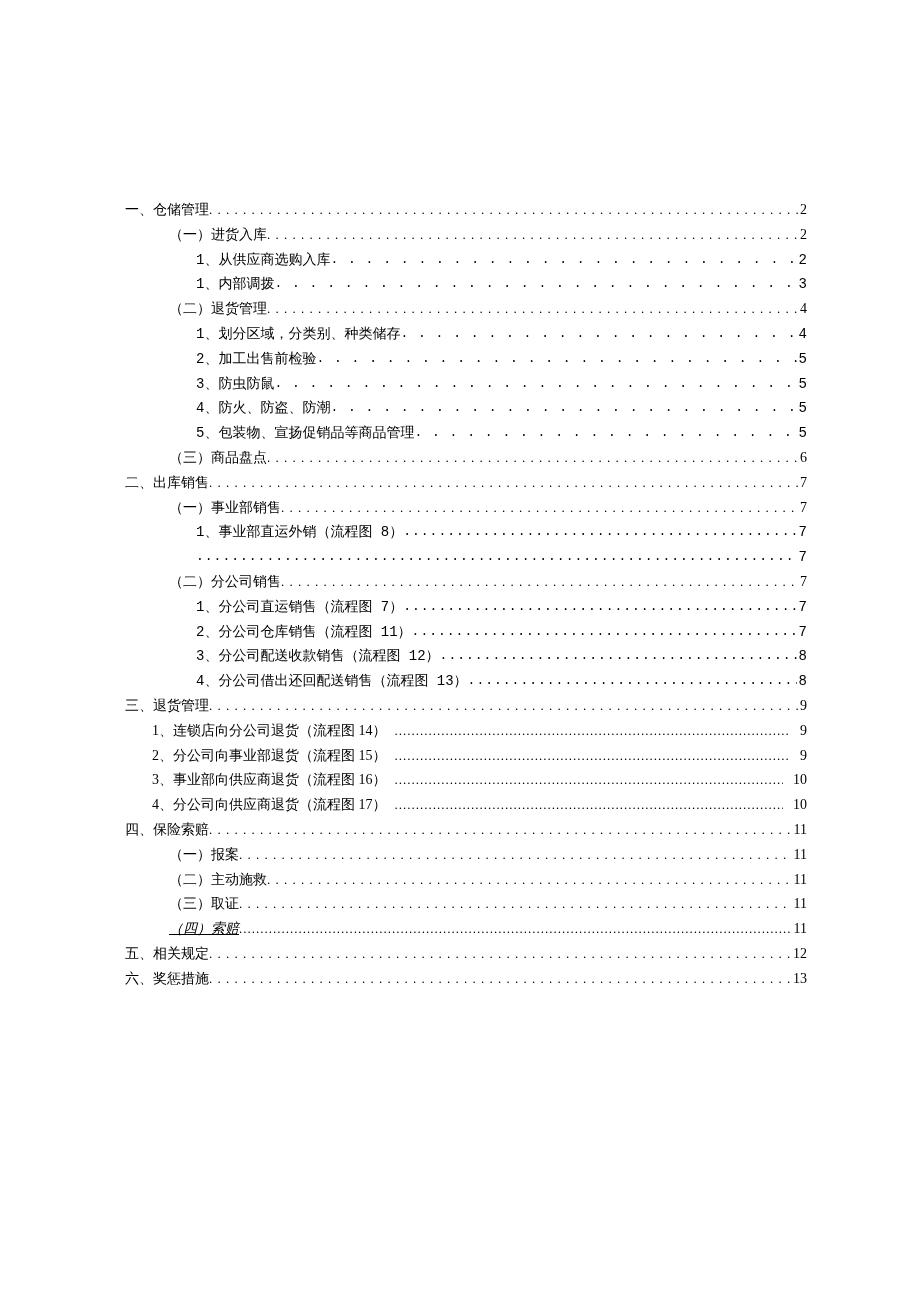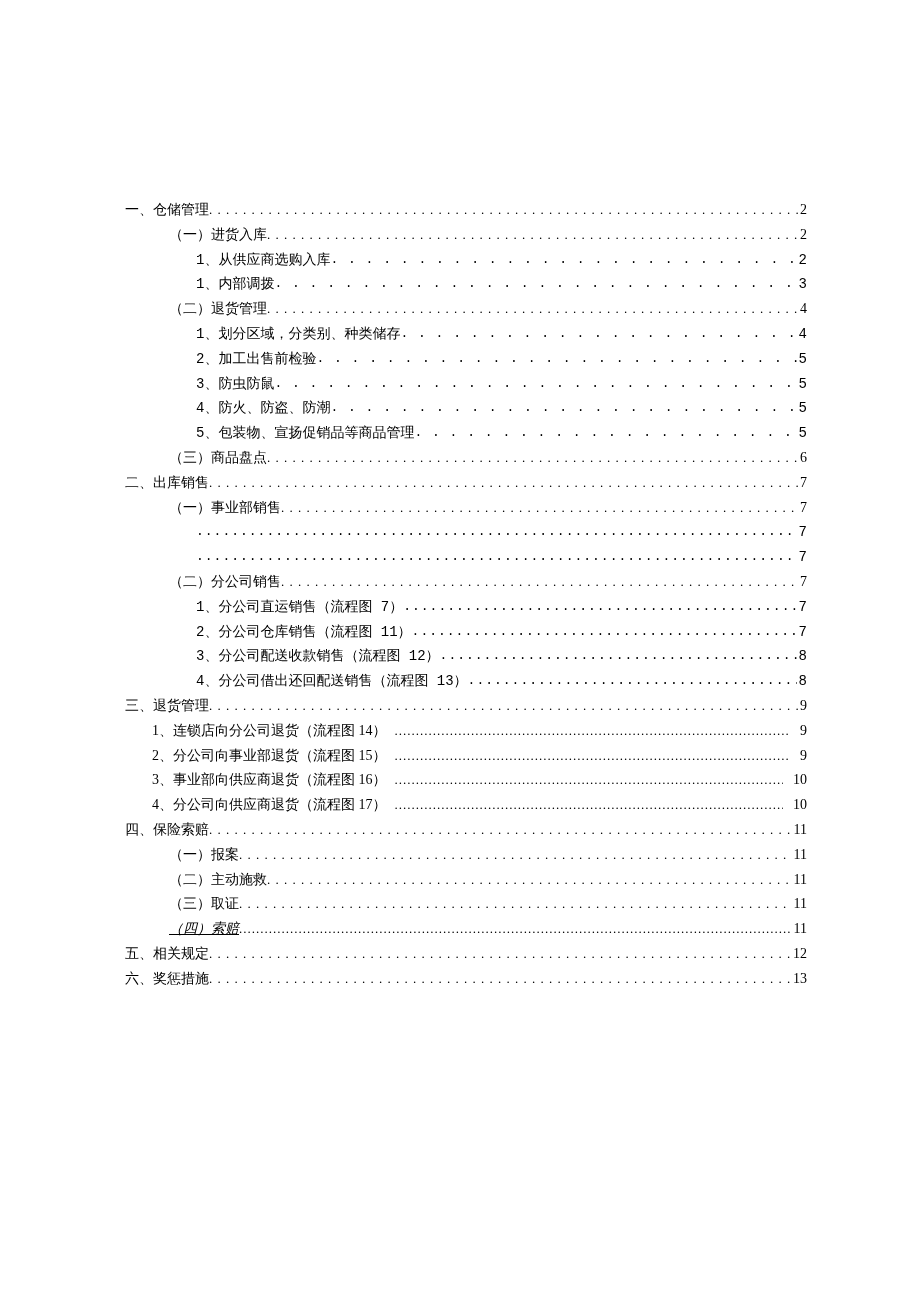--- a/index.html
+++ b/index.html
@@ -94,20 +94,21 @@
       <span>二、出库销售</span>
       <span class="leader">. . . . . . . . . . . . . . . . . . . . . . . . . . . . . . . . . . . . . . . . . . . . . . . . . . . . . . . . . . . . . . . . . . . . . . . . . . . . . . . . . . . . . . . . . . . . . . . . . . . . . . . . . . . . . . . . . . . . . . . . . . . . . . . . . . . . . . . . . . . . . . . . . . . . . . </span>
       <span class="page">7</span>
     </div>
     <div class="toc-line indent-1">
       <span>（一）事业部销售</span>
       <span class="leader">. . . . . . . . . . . . . . . . . . . . . . . . . . . . . . . . . . . . . . . . . . . . . . . . . . . . . . . . . . . . . . . . . . . . . . . . . . . . . . . . . . . . . . . . . . . . . . . . . . . . . . . . . . . . . . . . . . . . . . . . . . . . . . . . . . . . . . . . . . . . . . . . . . . . . . </span>
       <span class="page">7</span>
     </div>
     <div class="toc-line indent-2">
+      <span>1、事业部直运外销（流程图 8） </span>
       <span class="leader">............................................................................................................................................................................................................................................................................................................</span>
       <span class="page">7</span>
     </div>
     <div class="toc-line indent-2">
       <span class="leader">............................................................................................................................................................................................................................................................................................................</span>
       <span class="page">7</span>
     </div>
     <div class="toc-line indent-1">
       <span>（二）分公司销售</span>
       <span class="leader">. . . . . . . . . . . . . . . . . . . . . . . . . . . . . . . . . . . . . . . . . . . . . . . . . . . . . . . . . . . . . . . . . . . . . . . . . . . . . . . . . . . . . . . . . . . . . . . . . . . . . . . . . . . . . . . . . . . . . . . . . . . . . . . . . . . . . . . . . . . . . . . . . . . . . . </span>

